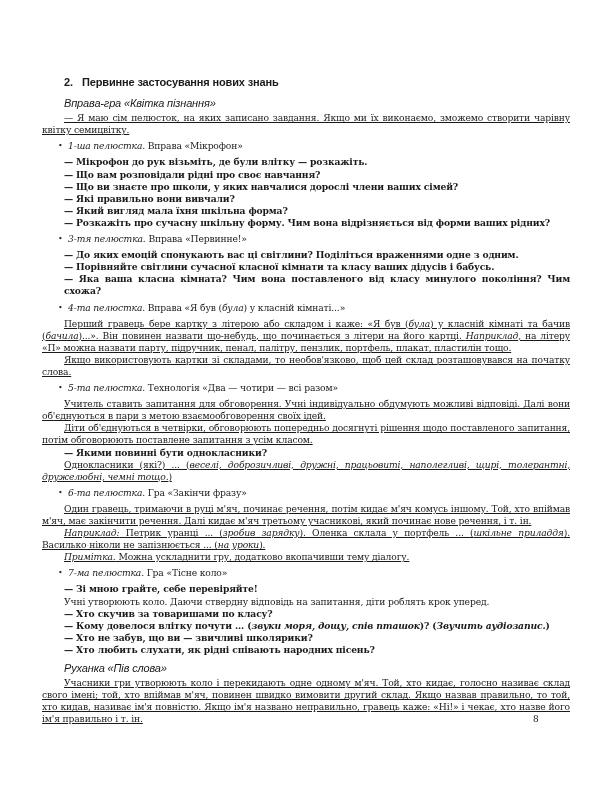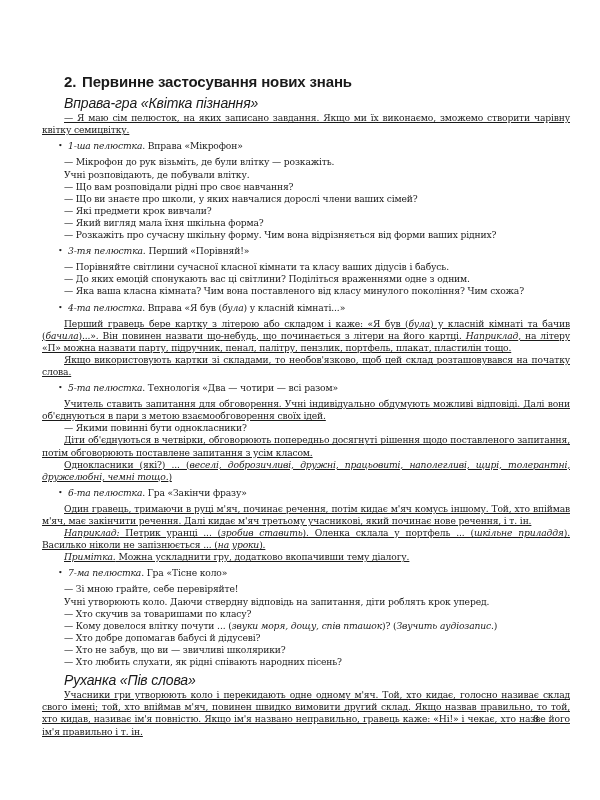--- a/index.html
+++ b/index.html
@@ -1,79 +1,77 @@
 <!DOCTYPE html>
 <html><head>
 <meta charset="utf-8">
 <style>
   html, body { margin: 0; padding: 0; background: #ffffff; }
   body { width: 600px; height: 800px; position: relative; overflow: hidden;
          font-family: "DejaVu Serif", "Liberation Serif", serif; color: #1a1a1a; }
   .page { position: absolute; left: 42px; top: 76px; width: 528px; font-size: 9.2px; line-height: 12.1px; letter-spacing: -0.15px; }
-  .sec-title { font-family: "Liberation Sans", sans-serif; font-weight: bold; font-size: 15px; margin: 0 0 9px 22px; }
+  .sec-title { font-family: "Liberation Sans", sans-serif; font-weight: bold; font-size: 11px; margin: 0 0 9px 22px; }
   .sec-title .num { display: inline-block; width: 18px; }
-  .sub-title { font-family: "Liberation Sans", sans-serif; font-style: italic; font-size: 14px; margin: 0 0 3px 22px; }
+  .sub-title { font-family: "Liberation Sans", sans-serif; font-style: italic; font-size: 11px; margin: 0 0 3px 22px; }
   .p { margin: 0; text-align: justify; }
   .ind { text-indent: 22px; text-decoration: underline; }
   .in1 { padding-left: 22px; }
-  .dash { padding-left: 22px; text-indent: 0; }
+  .dash { padding-left: 22px; text-indent: 0; font-weight: bold; }
   .bullet { position: relative; padding-left: 22px; margin: 4px; }
   .bullet::before { content: "•"; position: absolute; left: 12px; top: 0; font-size: 8px; }
   .it { font-style: italic; }
   .gap { height: 6px; }
   .pagenum { position: absolute; left: 533px; top: 714px; font-size: 9px; font-family: "DejaVu Serif", serif; }
 </style>
 </head>
 <body>
 
 <div class="page">
 
   <div class="sec-title">
     <span class="num">2.</span><span>Первинне застосування нових знань</span>
   </div>
 
   <div class="sub-title">Вправа-гра «Квітка пізнання»</div>
   <p class="p ind">— Я маю сім пелюсток, на яких записано завдання. Якщо ми їх виконаємо, зможемо створити чарівну квітку семицвітку.</p>
 
   <p class="bullet"><span class="it">1-ша пелюстка.</span><span> Вправа «Мікрофон»</span></p>
   <p class="p dash">— Мікрофон до рук візьміть, де були влітку — розкажіть.</p>
-  <p class="p in1">Учні розповідають, де побували влітку.</p>
 
   <p class="p dash">— Що вам розповідали рідні про своє навчання?</p>
   <p class="p dash">— Що ви знаєте про школи, у яких навчалися дорослі члени ваших сімей?</p>
-  <p class="p dash">— Які предмети крок вивчали?</p>
+  <p class="p dash">— Які правильно вони вивчали?</p>
   <p class="p dash">— Який вигляд мала їхня шкільна форма?</p>
   <p class="p dash">— Розкажіть про сучасну шкільну форму. Чим вона відрізняється від форми ваших рідних?</p>
 
-  <p class="bullet"><span class="it">3-тя пелюстка.</span><span> Перший «Порівняй!»</span></p>
+  <p class="bullet"><span class="it">3-тя пелюстка.</span><span> Вправа «Первинне!»</span></p>
+  <p class="p dash">— До яких емоцій спонукають вас ці світлини? Поділіться враженнями одне з одним.</p>
   <p class="p dash">— Порівняйте світлини сучасної класної кімнати та класу ваших дідусів і бабусь.</p>
-  <p class="p dash">— До яких емоцій спонукають вас ці світлини? Поділіться враженнями одне з одним.</p>
   <p class="p dash">— Яка ваша класна кімната? Чим вона поставленого від класу минулого покоління? Чим схожа?</p>
 
   <p class="bullet"><span class="it">4-та пелюстка.</span><span> Вправа «Я був (</span><span class="it">була</span><span>) у класній кімнаті...»</span></p>
   <p class="p ind"><span>Перший гравець бере картку з літерою або складом і каже: «Я був (</span><span class="it">була</span><span>) у класній кімнаті та бачив (</span><span class="it">бачила</span><span>)...». Він повинен назвати що-небудь, що починається з літери на його картці. </span><span class="it">Наприклад</span><span>, на літеру «П» можна назвати парту, підручник, пенал, палітру, пензлик, портфель, плакат, пластилін тощо.</span></p>
   <p class="p ind">Якщо використовують картки зі складами, то необов'язково, щоб цей склад розташовувався на початку слова.</p>
 
   <p class="bullet"><span class="it">5-та пелюстка.</span><span> Технологія «Два — чотири — всі разом»</span></p>
   <p class="p ind">Учитель ставить запитання для обговорення. Учні індивідуально обдумують можливі відповіді. Далі вони об'єднуються в пари з метою взаємообговорення своїх ідей.</p>
+  <p class="p ind">Діти об'єднуються в четвірки, обговорюють попередньо досягнуті рішення щодо поставленого запитання, потім обговорюють поставлене запитання з усім класом.</p>
   <p class="p dash">— Якими повинні бути однокласники?</p>
-  <p class="p ind">Діти об'єднуються в четвірки, обговорюють попередньо досягнуті рішення щодо поставленого запитання, потім обговорюють поставлене запитання з усім класом.</p>
   <p class="p ind"><span>Однокласники (які?) ... (</span><span class="it">веселі, доброзичливі, дружні, працьовиті, наполегливі, щирі, толерантні, дружелюбні, чемні тощо.</span><span>)</span></p>
 
   <p class="bullet"><span class="it">6-та пелюстка.</span><span> Гра «Закінчи фразу»</span></p>
   <p class="p ind">Один гравець, тримаючи в руці м'яч, починає речення, потім кидає м'яч комусь іншому. Той, хто впіймав м'яч, має закінчити речення. Далі кидає м'яч третьому учасникові, який починає нове речення, і т. ін.</p>
-  <p class="p ind"><span class="it">Наприклад:</span><span> Петрик уранці ... (</span><span class="it">зробив ставить</span><span>). Оленка склала у портфель ... (</span><span class="it">шкільне приладдя</span><span>). Василько ніколи не запізнюється ... (</span><span class="it">на уроки</span><span>).</span></p>
+  <p class="p ind"><span class="it">Наприклад:</span><span> Петрик уранці ... (</span><span class="it">зробив зарядку</span><span>). Оленка склала у портфель ... (</span><span class="it">шкільне приладдя</span><span>). Василько ніколи не запізнюється ... (</span><span class="it">на уроки</span><span>).</span></p>
   <p class="p ind"><span class="it">Примітка.</span><span> Можна ускладнити гру, додатково вкопачивши тему діалогу.</span></p>
 
   <p class="bullet"><span class="it">7-ма пелюстка.</span><span> Гра «Тісне коло»</span></p>
   <p class="p dash">— Зі мною грайте, себе перевіряйте!</p>
   <p class="p in1">Учні утворюють коло. Даючи ствердну відповідь на запитання, діти роблять крок уперед.</p>
   <p class="p dash">— Хто скучив за товаришами по класу?</p>
   <p class="p dash"><span>— Кому довелося влітку почути ... (</span><span class="it">звуки моря, дощу, спів пташок</span><span>)? (</span><span class="it">Звучить аудіозапис.</span><span>)</span></p>
-  <p class="p dash">— Хто добре допомагав бабусі й дідусеві?</p>
   <p class="p dash">— Хто не забув, що ви — звичливі школярики?</p>
   <p class="p dash">— Хто любить слухати, як рідні співають народних пісень?</p>
 
   <div class="gap"></div>
   <div class="sub-title">Руханка «Пів слова»</div>
   <p class="p ind">Учасники гри утворюють коло і перекидають одне одному м'яч. Той, хто кидає, голосно називає склад свого імені; той, хто впіймав м'яч, повинен швидко вимовити другий склад. Якщо назвав правильно, то той, хто кидав, називає ім'я повністю. Якщо ім'я названо неправильно, гравець каже: «Ні!» і чекає, хто назве його ім'я правильно і т. ін.</p>
 </div>
 
 <div class="pagenum">8</div>
 

